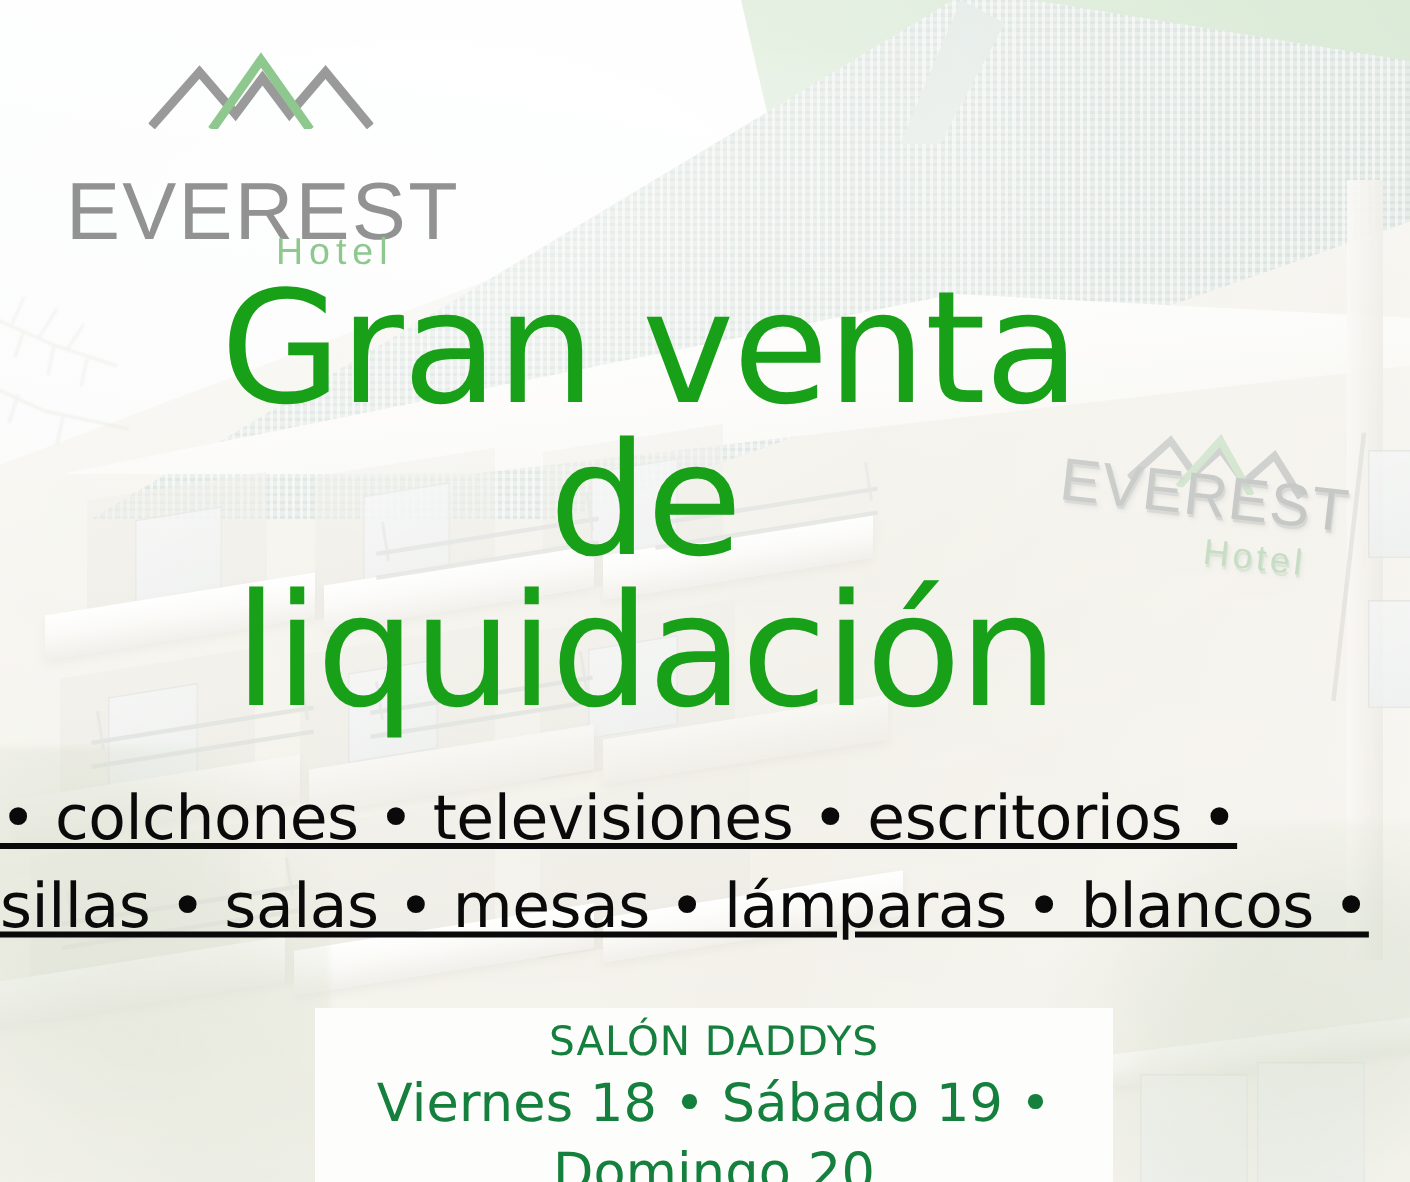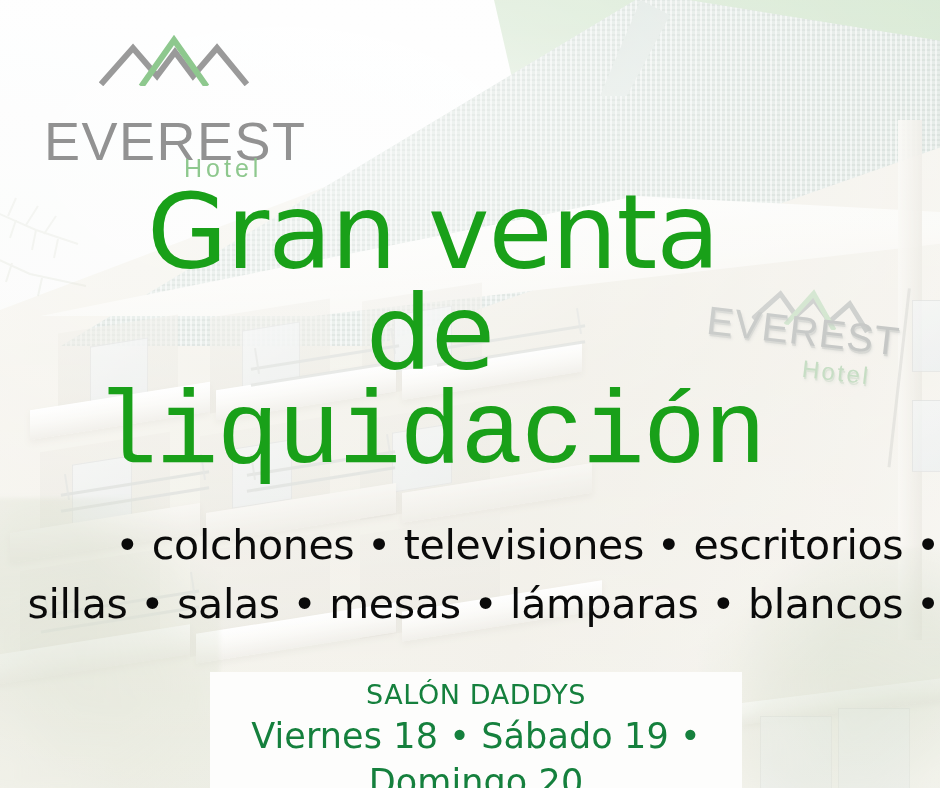--- a/index.html
+++ b/index.html
@@ -206,32 +206,33 @@
     text-align:center;
     font-family:"DejaVu Sans", sans-serif;
     font-weight:400;
     font-size:104px;
     line-height:0.97;
     color:#19a019;
     letter-spacing:-1px;
   }
   .hl-1{display:block;padding-left:6px;}
   .hl-2{display:block;}
-  .hl-3{display:block;letter-spacing:-1.5px;font-family:Liberation Mono, monospace;}
+  .hl-3{display:block;letter-spacing:-1.5px;}
 
   
   .products{
     position:absolute;left:0;top:516px;width:940px;
-    text-align:right;
+    text-align:left;
     font-family:"DejaVu Sans", sans-serif;
     font-weight:400;
     font-size:41px;
     line-height:1.43;
     color:#0a0a0a;
     letter-spacing:-0.3px;
+    text-decoration:underline;
   }
   .products span{display:block;white-space:nowrap;}
 
   
   .info{
     position:absolute;
     left:210px;top:672px;
     width:532px;height:116px;
     background:#fdfdfc;
     text-align:center;

